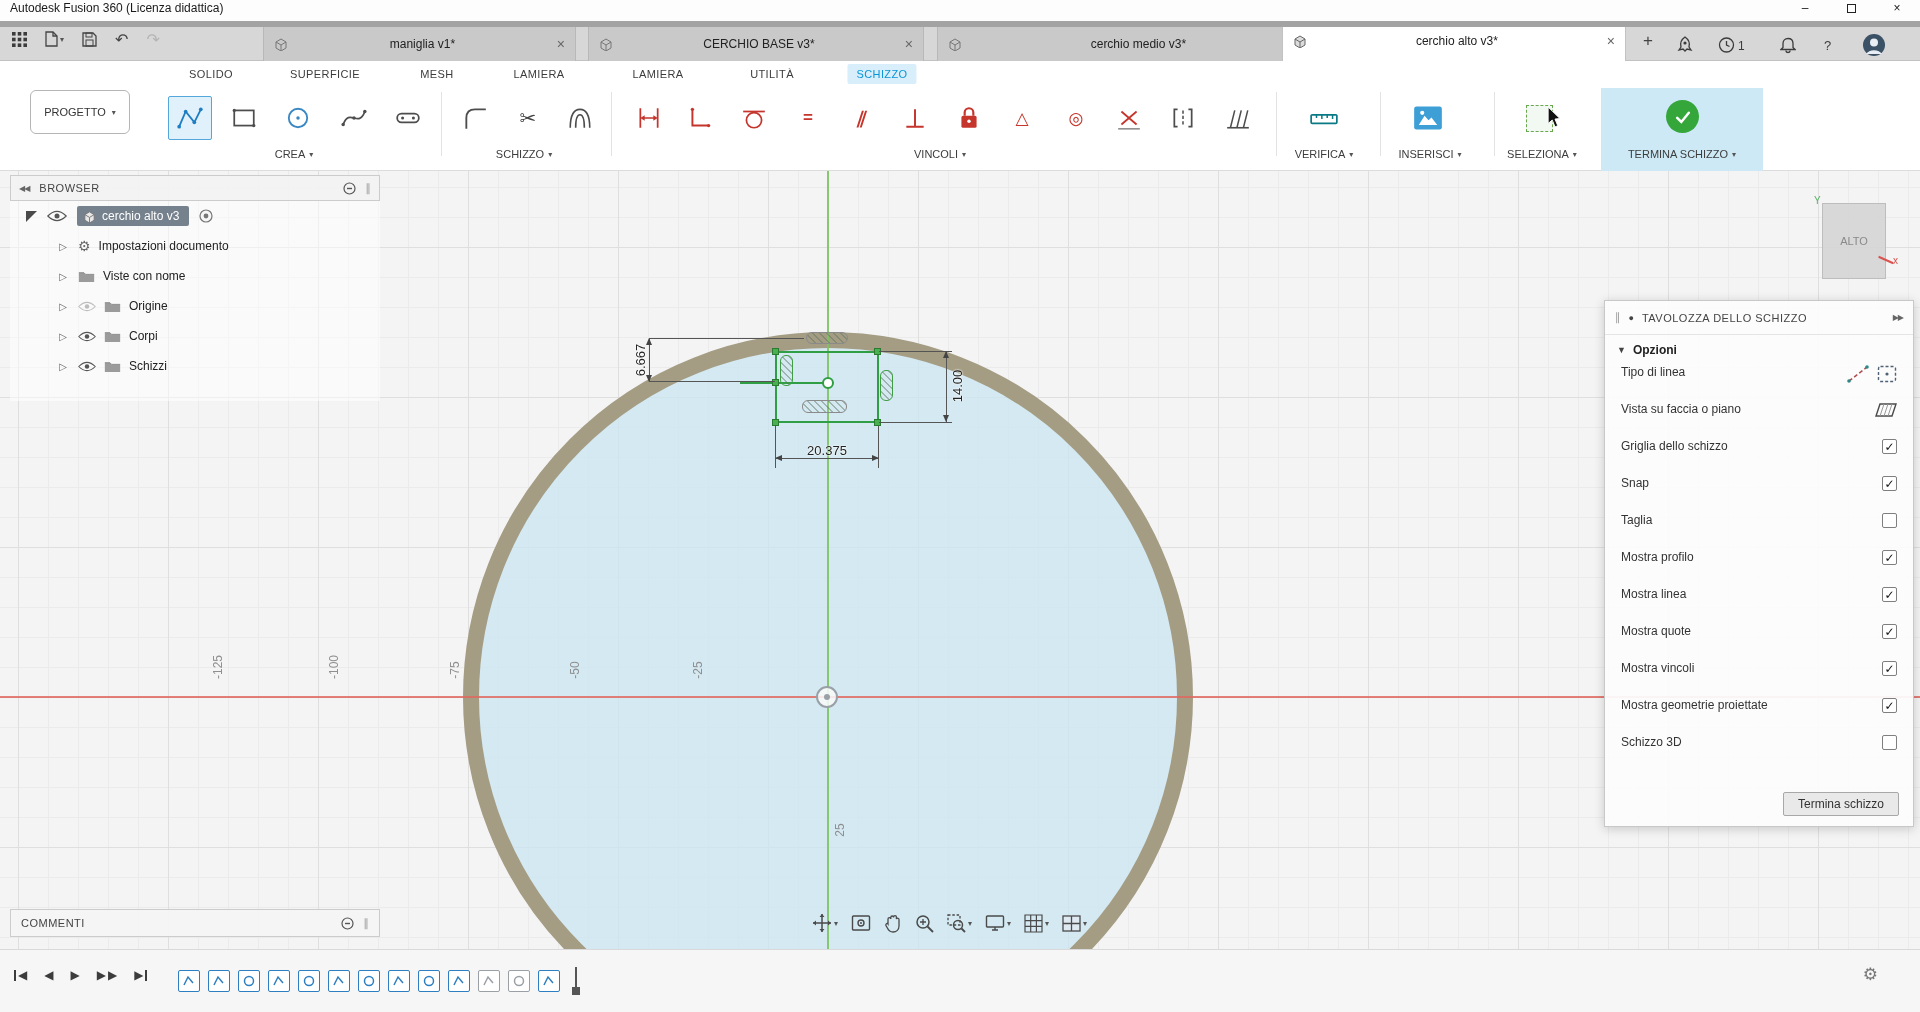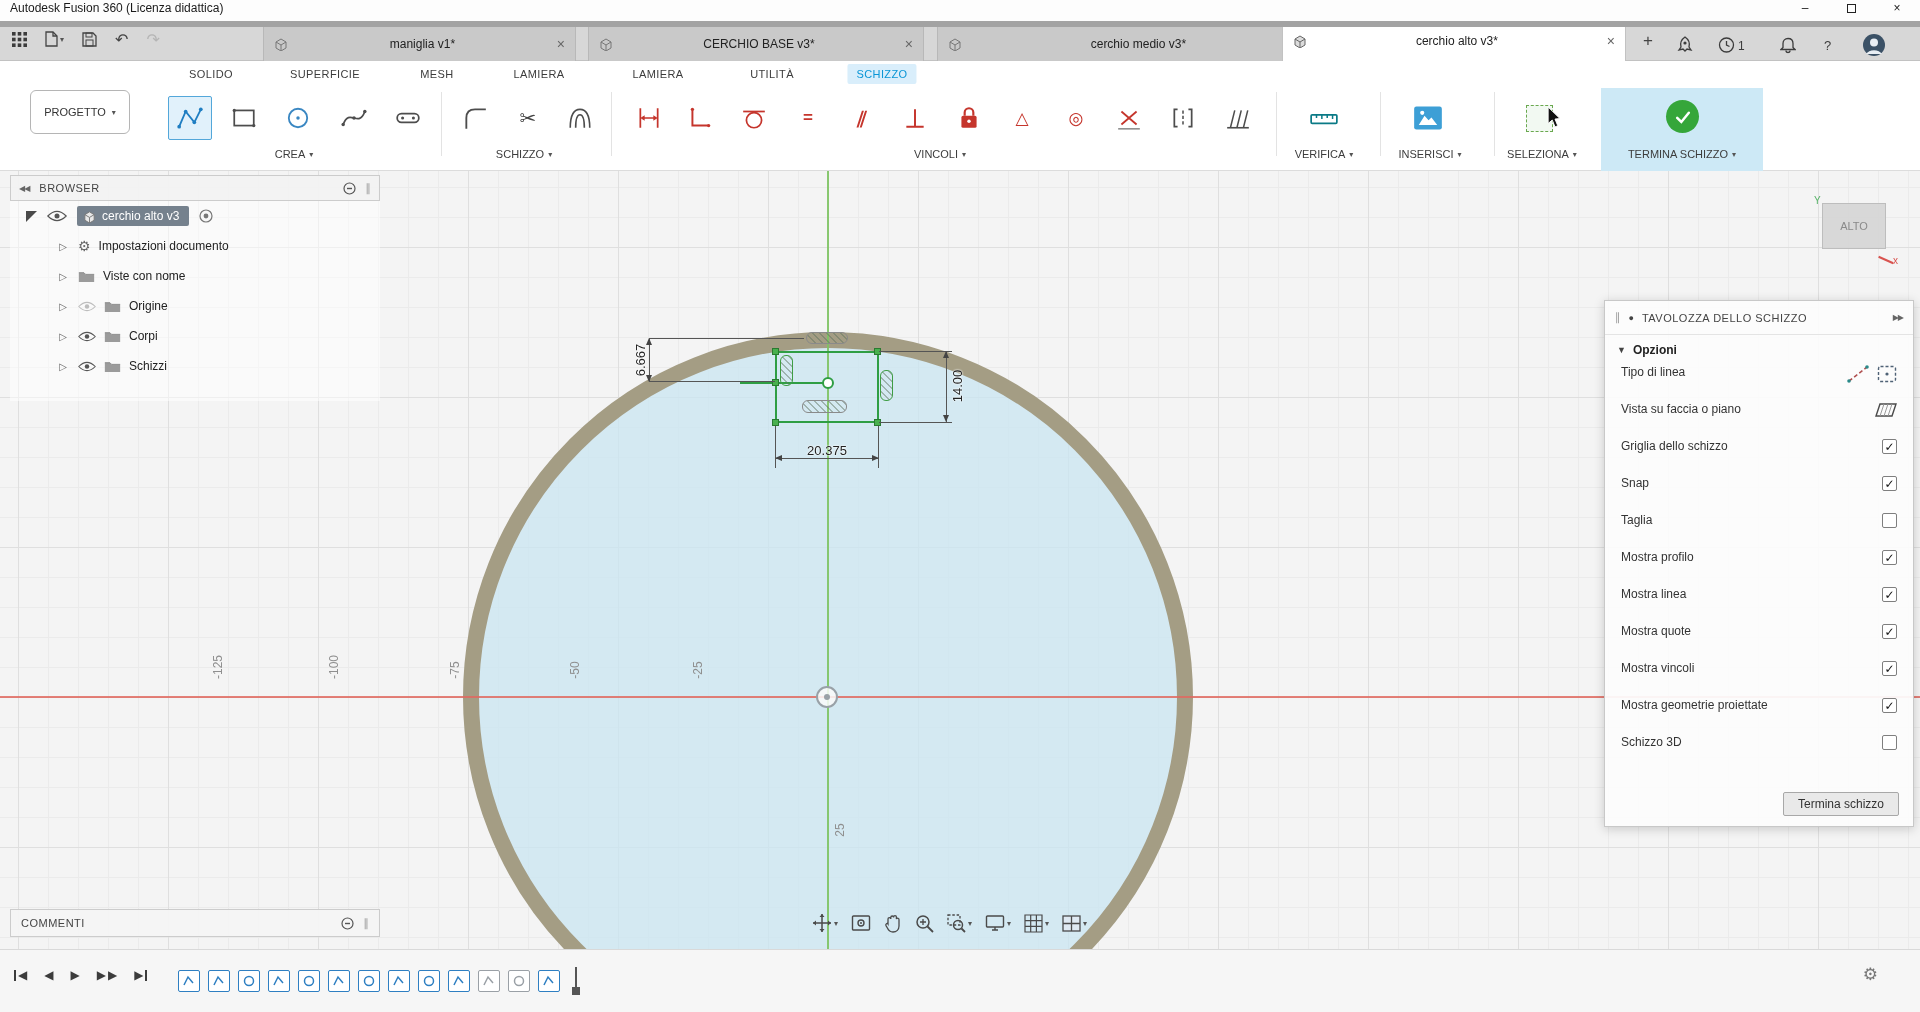--- a/index.html
+++ b/index.html
@@ -52,21 +52,21 @@
 .dline{position:absolute;background:#555}
 .pt{position:absolute;width:7px;height:7px;background:#49b04f;border:1px solid #2a7a31}
 .slot{position:absolute;border:1.5px solid #3f9d44;border-radius:6px;background:repeating-linear-gradient(45deg,rgba(95,115,95,.45) 0 1.5px,transparent 1.5px 5px)}
 .slot.gray{border-color:#8a8a8a}
 .arrL,.arrR,.arrU,.arrD{position:absolute;width:0;height:0}
 .arrL{border-top:3px solid transparent;border-bottom:3px solid transparent;border-right:7px solid #444}
 .arrR{border-top:3px solid transparent;border-bottom:3px solid transparent;border-left:7px solid #444}
 .arrU{border-left:3px solid transparent;border-right:3px solid transparent;border-bottom:7px solid #444}
 .arrD{border-left:3px solid transparent;border-right:3px solid transparent;border-top:7px solid #444}
 
-#viewcube{position:absolute;left:1822px;top:32px;width:64px;height:46px;background:rgba(213,213,213,.9);border:1px solid #bdbdbd;display:flex;align-items:center;justify-content:center;color:#8a8a8a;font-size:11px}
+#viewcube{position:absolute;left:1822px;top:32px;width:64px;height:76px;background:rgba(213,213,213,.9);border:1px solid #bdbdbd;display:flex;align-items:center;justify-content:center;color:#8a8a8a;font-size:11px}
 
 #browser-header{position:absolute;left:10px;top:4px;width:370px;height:26px;background:rgba(242,242,242,.95);border:1px solid #ccc;display:flex;align-items:center;padding:0 8px;gap:10px}
 .panel-title{font-size:11px;letter-spacing:.5px;color:#444}
 .grip{color:#9a9a9a;font-size:11px}
 .smallarrows{font-size:8px;color:#666;letter-spacing:-1px}
 #browser-tree{position:absolute;left:10px;top:30px;width:370px;height:200px;background:rgba(255,255,255,.5)}
 .brow{height:30px;display:flex;align-items:center;gap:8px;position:relative}
 .brow .expand{font-size:10px;color:#666;width:14px;text-align:center}
 .brow-label{font-size:12px;color:#222;white-space:nowrap}
 #root-chip{display:flex;align-items:center;gap:6px;background:#75818d;border-radius:2px;color:#fff;padding:3px 10px 3px 6px;font-size:12px}

